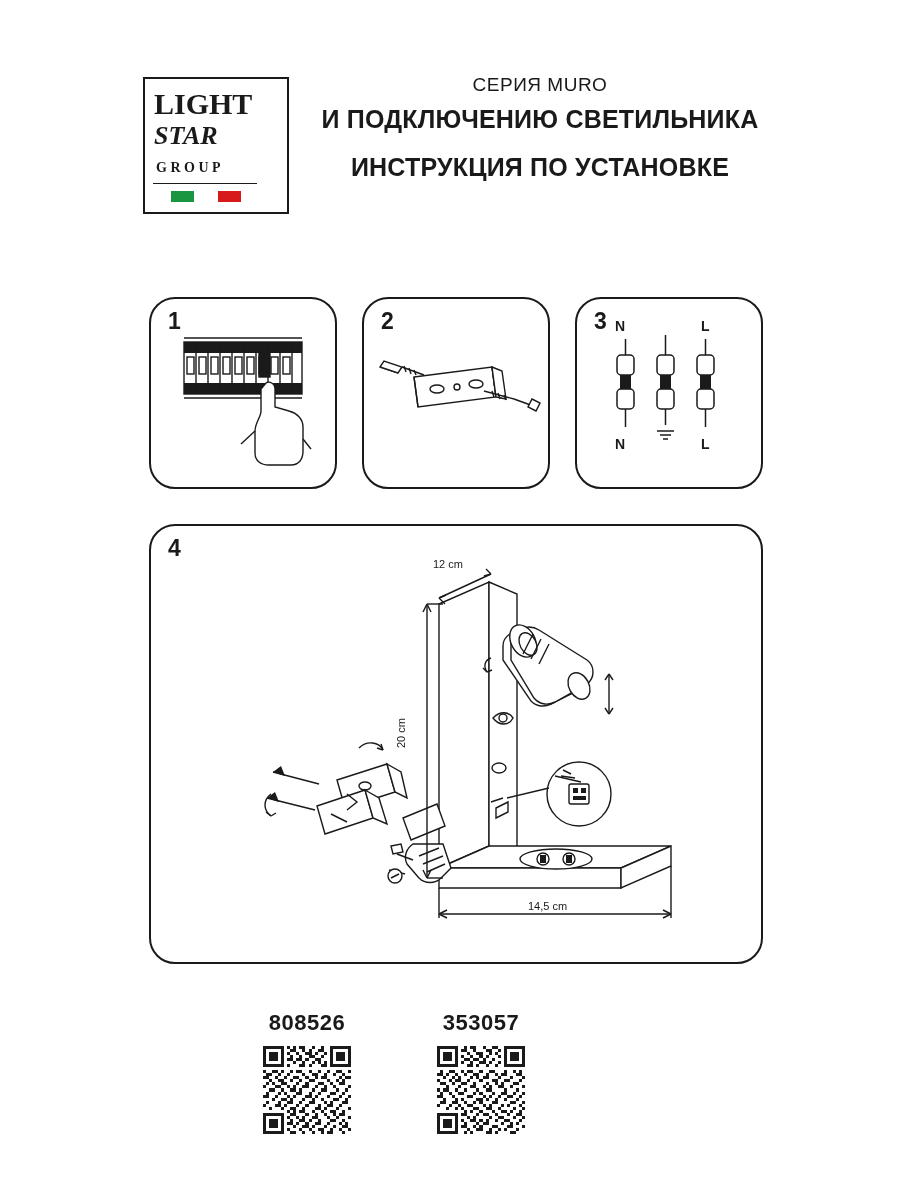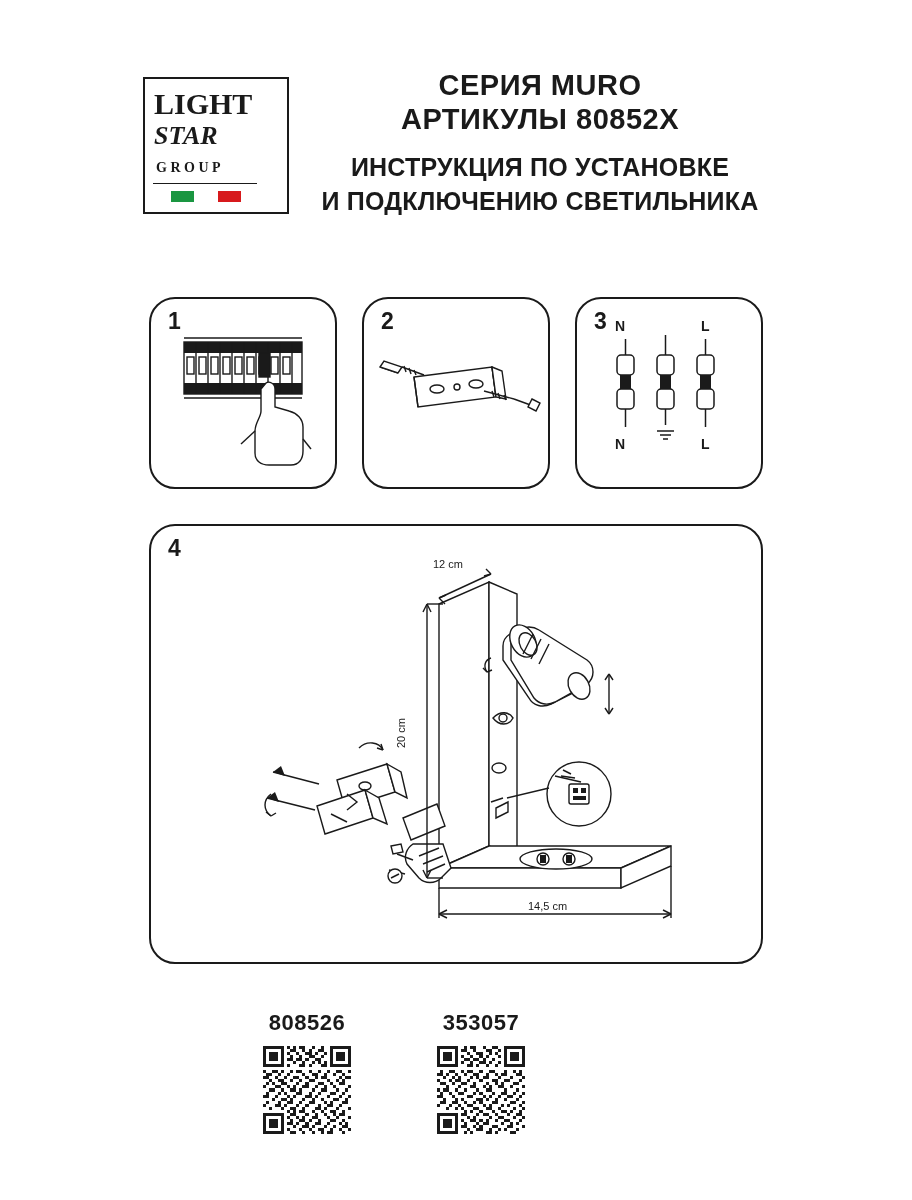--- a/index.html
+++ b/index.html
@@ -80,22 +80,22 @@
   .flag span { display: block; height: 100%; width: 33.34%; }
 
   .head-text {
     position: absolute;
     left: 300px;
     top: 68px;
     width: 480px;
     text-align: center;
   }
   .head-line-1, .head-line-2 {
-    font-size: 29px;
-    font-weight: bold;
+    font-size: 19px;
+    font-weight: normal;
     letter-spacing: 0.5px;
     line-height: 34px;
   }
   .head-sub {
     margin-top: 14px;
     font-size: 25px;
     font-weight: bold;
     line-height: 34px;
     letter-spacing: 0.2px;
   }
@@ -167,23 +167,22 @@
     <div class="logo-rule"></div>
     <div class="flag">
       <span style="background:#1a9641"></span>
       <span style="background:#ffffff"></span>
       <span style="background:#d7191c"></span>
     </div>
   </div>
 
   <div class="head-text">
     <div class="head-line-1">СЕРИЯ MURO</div>
-    <div class="head-line-2">АРТИКУЛЫ 80852X</div>
+    <div class="head-sub" style="margin-top:0">И ПОДКЛЮЧЕНИЮ СВЕТИЛЬНИКА</div>
     <div class="head-sub">ИНСТРУКЦИЯ ПО УСТАНОВКЕ</div>
-    <div class="head-sub" style="margin-top:0">И ПОДКЛЮЧЕНИЮ СВЕТИЛЬНИКА</div>
   </div>
 </div>
 
 <div class="panel" id="panel-1">
   <div class="panel-num">1</div>
   <svg width="188" height="192" viewBox="0 0 188 192">
     <g class="ln" stroke-width="1.4">
 
       <rect x="33" y="43" width="118" height="52"></rect>
       <rect x="33" y="43" width="118" height="11" fill="#1a1a1a" stroke="none"></rect>

